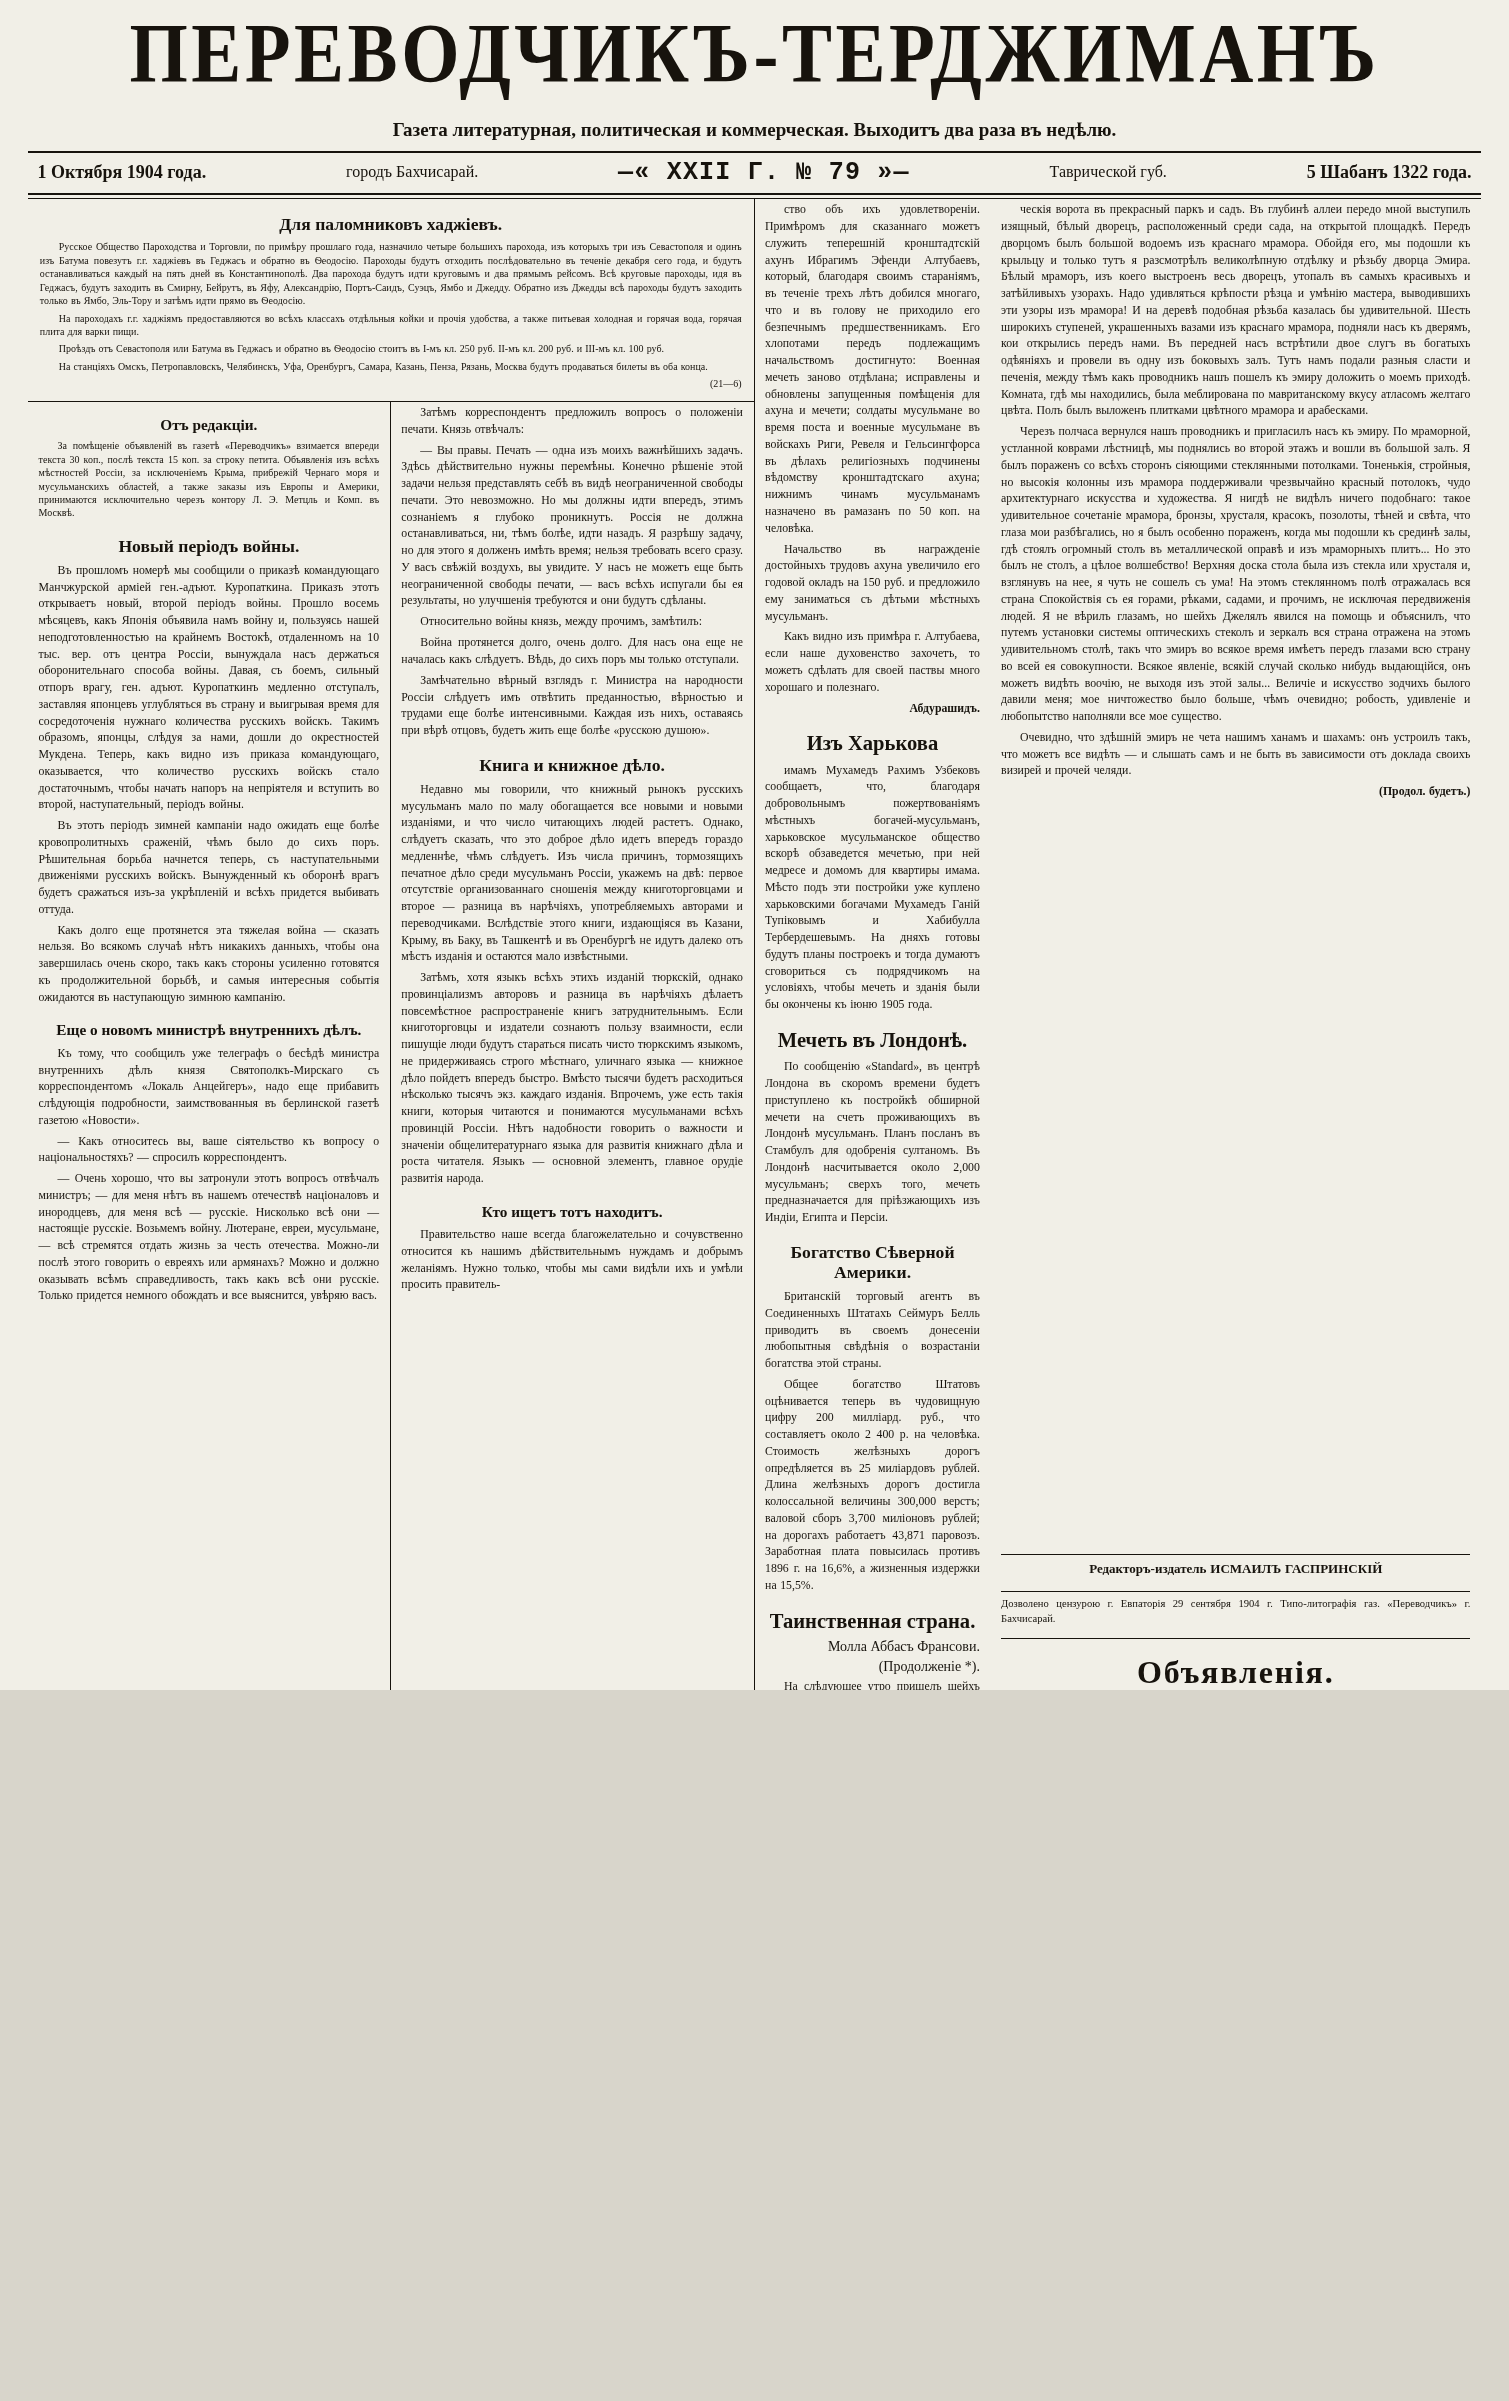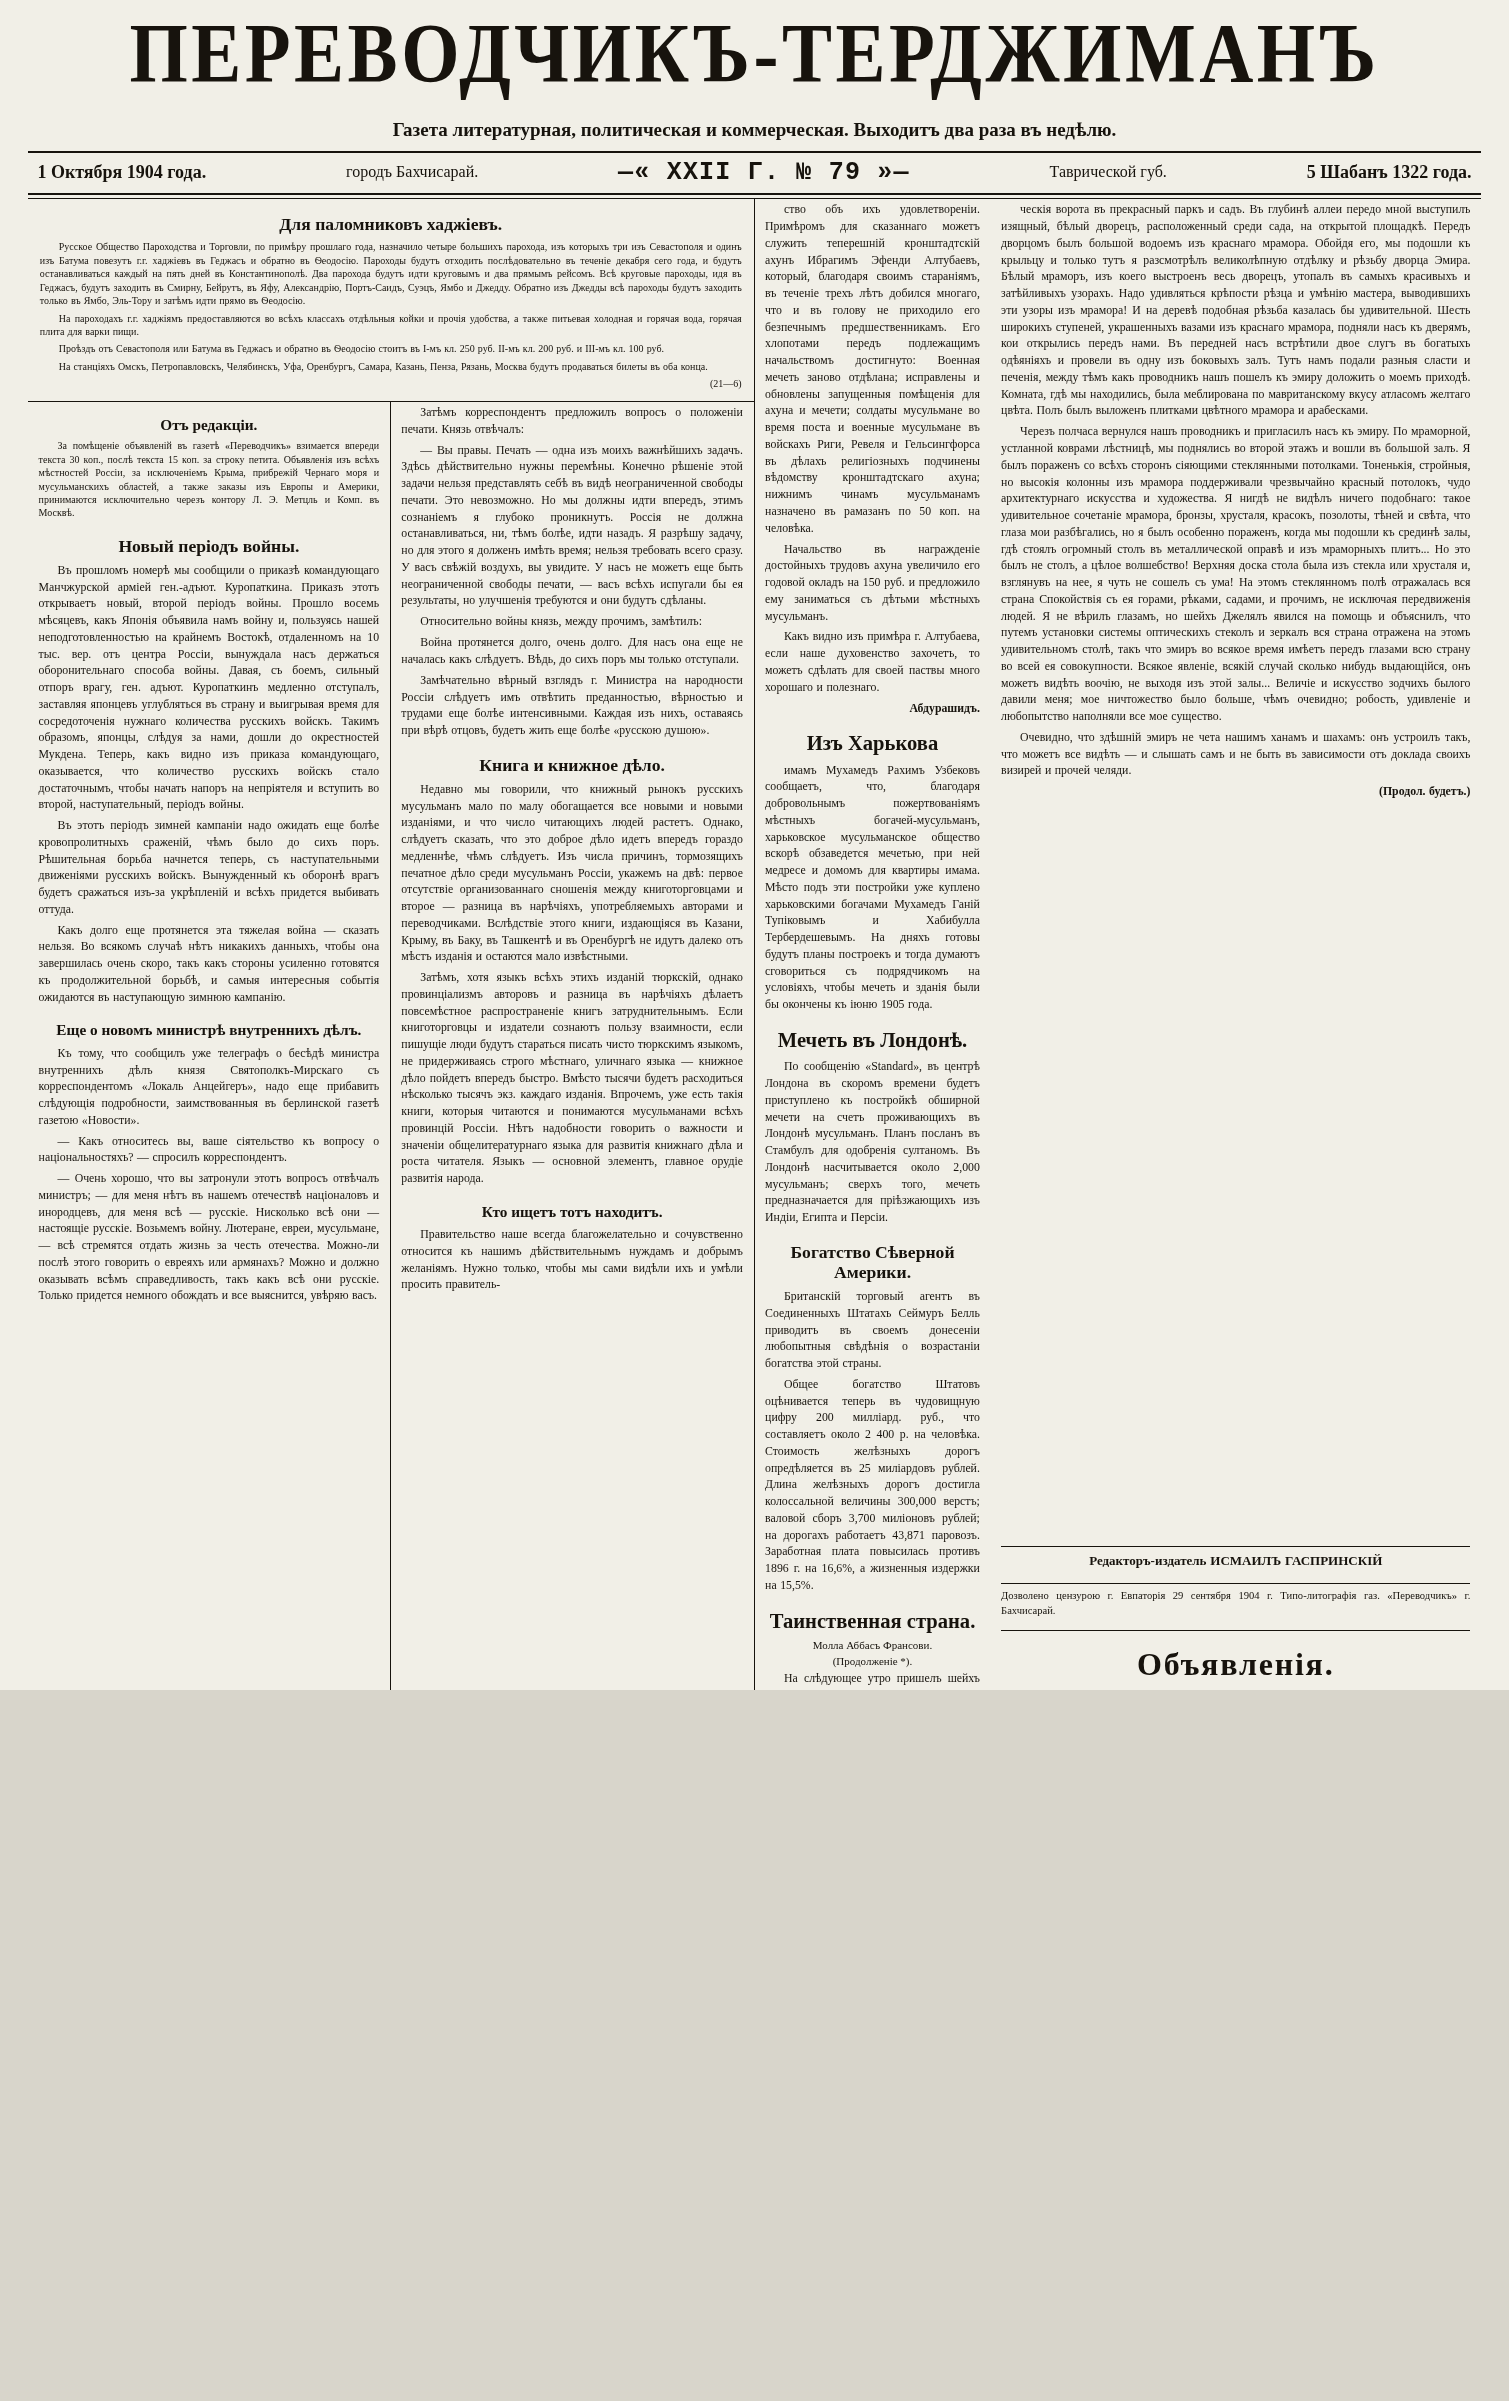--- a/index.html
+++ b/index.html
@@ -39,21 +39,21 @@
   .twocol .col { width:50%; }
   .twocol .col:first-child { border-right:1.2px solid #17130d; }
   .col { padding:2.4px 10.6px 8.2px 10.6px; display:flex; flex-direction:column; overflow:hidden; }
   section.sec { display:block; }
   section.push { margin-top:auto; }
   
   .headline { font-weight:bold; text-align:center; font-size:17.6px; margin:11.8px 0 5.9px 0; line-height:1.15; }
   .h-sm { font-size:15.3px; }
   .h-lg { font-size:20.6px; }
   .h-xl { font-size:32px; margin:15.3px 0 10.6px 0; letter-spacing:1.8px; }
-  .subhead { text-align:center; font-size:11px; margin:0 0 3.5px 0; }
+  .subhead { text-align:right; font-size:14px; margin:0 0 3.5px 0; }
   .para {
     font-size:11.8px; line-height:1.42; text-align:justify;
     text-indent:19px; margin-bottom:4.1px; word-spacing:0.6px;
   }
   .small  { font-size:10px; line-height:1.34; }
   .right  { text-align:right; text-indent:0; }
   .center { text-align:center; text-indent:0; }
   .sig    { font-weight:bold; }
   .editor { text-align:center; text-indent:0; font-size:13px; font-weight:bold; margin:4.7px 0; }
   .censor { font-size:10.6px; text-indent:0; line-height:1.4; margin:3.5px 0; }

